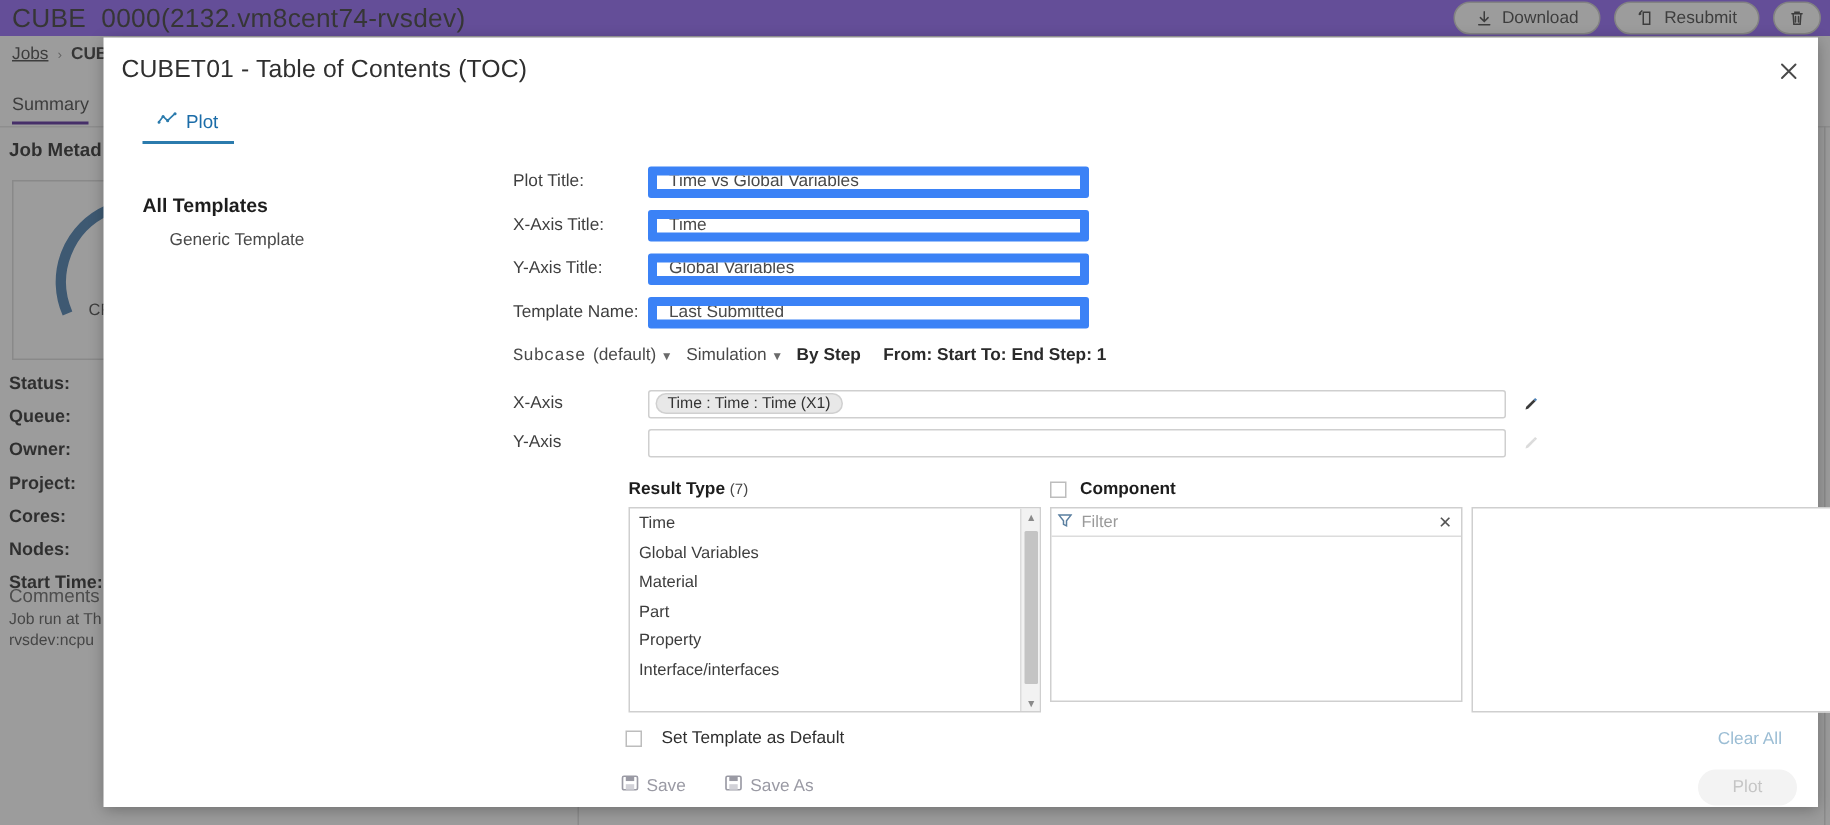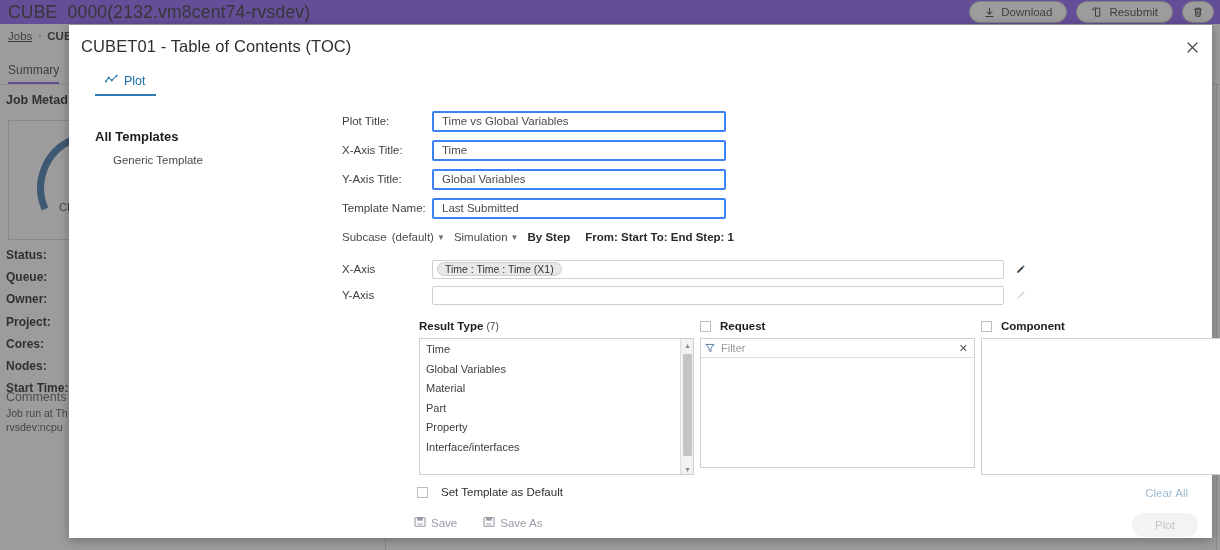--- a/index.html
+++ b/index.html
@@ -41,21 +41,21 @@
     position:absolute; left:8px; top:30px;
     font-size:11.5px; color:#4a4a4a; display:flex; align-items:center; gap:6px;
   }
   .bg-crumb .lnk { text-decoration:underline; color:#3a3a3a; }
   .bg-crumb .sep { color:#8a8a8a; font-size:9px; }
   .bg-crumb .cur { font-weight:bold; color:#2b2b2b; }
 
   .bg-tabs { position:absolute; left:8px; top:60px; }
   .bg-tab {
     font-size:12px; color:#3a3a3a; padding-bottom:5px;
-    border-bottom:2px solid #8b5cf6; display:inline-block;
+    border-bottom:2px solid #4c1d95; display:inline-block;
   }
 
   .bg-sectiontitle {
     position:absolute; left:6px; top:93px;
     font-size:12.5px; font-weight:bold; color:#1d1d1d; white-space:nowrap;
   }
 
   .bg-card {
     position:absolute; left:8px; top:120px; width:180px; height:120px;
     border:1px solid #d8d8d8; background:#fff;
@@ -111,30 +111,30 @@
   .tpl-col { position:absolute; left:26px; top:104px; width:280px; }
   .tpl-head { font-size:13px; font-weight:bold; color:#1d1d1d; }
   .tpl-item { font-size:11.5px; color:#4a4a4a; margin-top:10px; margin-left:18px; cursor:pointer; }
 
   
   .form { position:absolute; left:273px; top:84px; width:860px; }
 
   .frow { display:flex; align-items:center; height:24px; margin-bottom:5px; }
   .flabel { width:90px; font-size:11.5px; color:#3f3f3f; }
   .finput {
-    width:294px; height:21px; border:2px solid #3b82f6; border-radius:2px;
+    width:294px; height:21px; border:6px solid #3b82f6; border-radius:2px;
     background:#fff; font-size:11.5px; color:#4a4a4a;
     padding:0 8px; line-height:19px; font-family:"Liberation Sans", sans-serif;
   }
 
   .subcase {
     display:flex; align-items:center; gap:5px; font-size:11.5px;
     color:#4a4a4a; margin-top:8px; margin-bottom:12px; height:18px;
   }
-  .subcase .lbl { color:#4a4a4a; }
+  .subcase .lbl { color:#4a4a4a;font-family:Liberation Mono, monospace; }
   .subcase .dd { color:#4a4a4a; cursor:pointer; }
   .subcase .caret { color:#6a6a6a; font-size:8px; margin-left:-2px; margin-right:4px; }
   .subcase .bold { font-weight:bold; color:#2a2a2a; }
   .subcase .gapL { margin-left:10px; }
 
   .axisrow { display:flex; align-items:center; height:22px; margin-bottom:4px; }
   .axislabel { width:90px; font-size:11.5px; color:#3f3f3f; }
   .axisfield {
     width:572px; height:19px; border:1px solid #cfcfcf; border-radius:2px;
     background:#fff; display:flex; align-items:center; padding:0 4px;
@@ -378,24 +378,20 @@
           </svg>
       </span>
     </div>
   </div>
 
   <div class="panels">
     <div class="panel-heads">
       <div class="ph ph1">
         <span>Result Type</span>
         <span class="cnt">(7)</span>
-      </div>
-      <div class="ph ph2">
-        <span class="cbx"></span>
-        <span class="phtxt">Request</span>
       </div>
       <div class="ph ph3">
         <span class="cbx"></span>
         <span class="phtxt">Component</span>
       </div>
     </div>
 
     <div class="panel-bodies">
 
       <div class="listbox">

